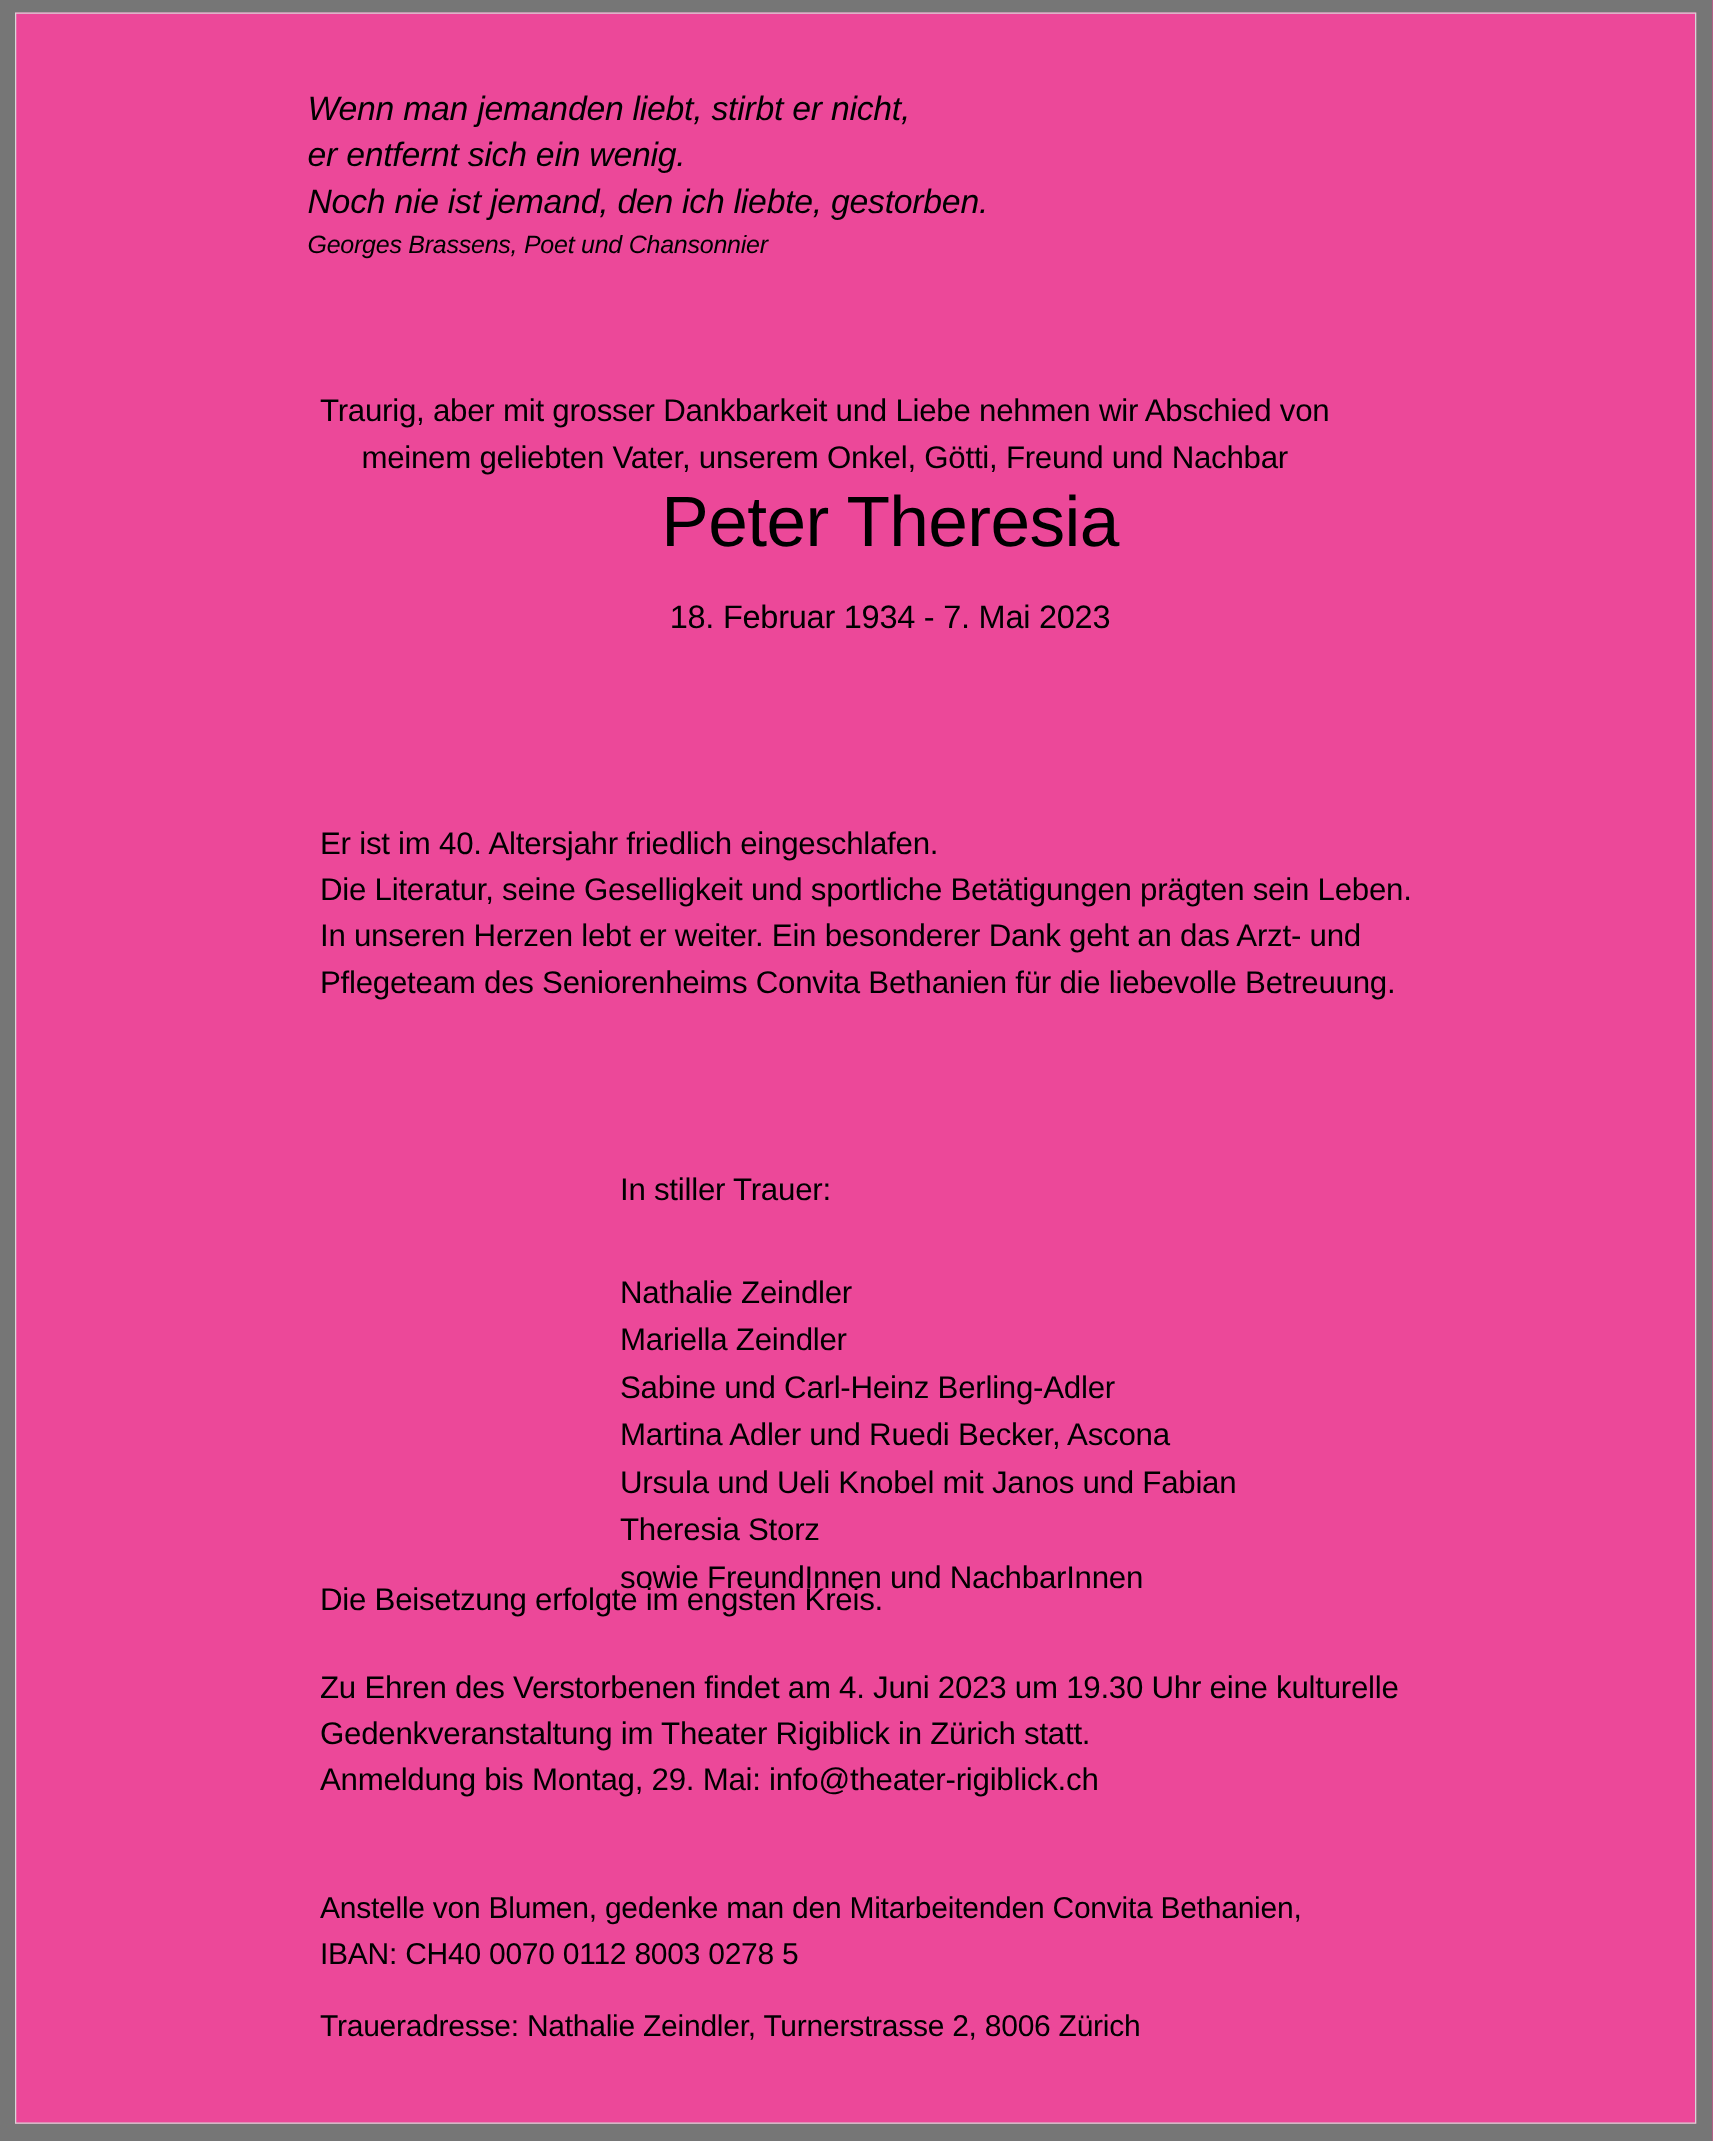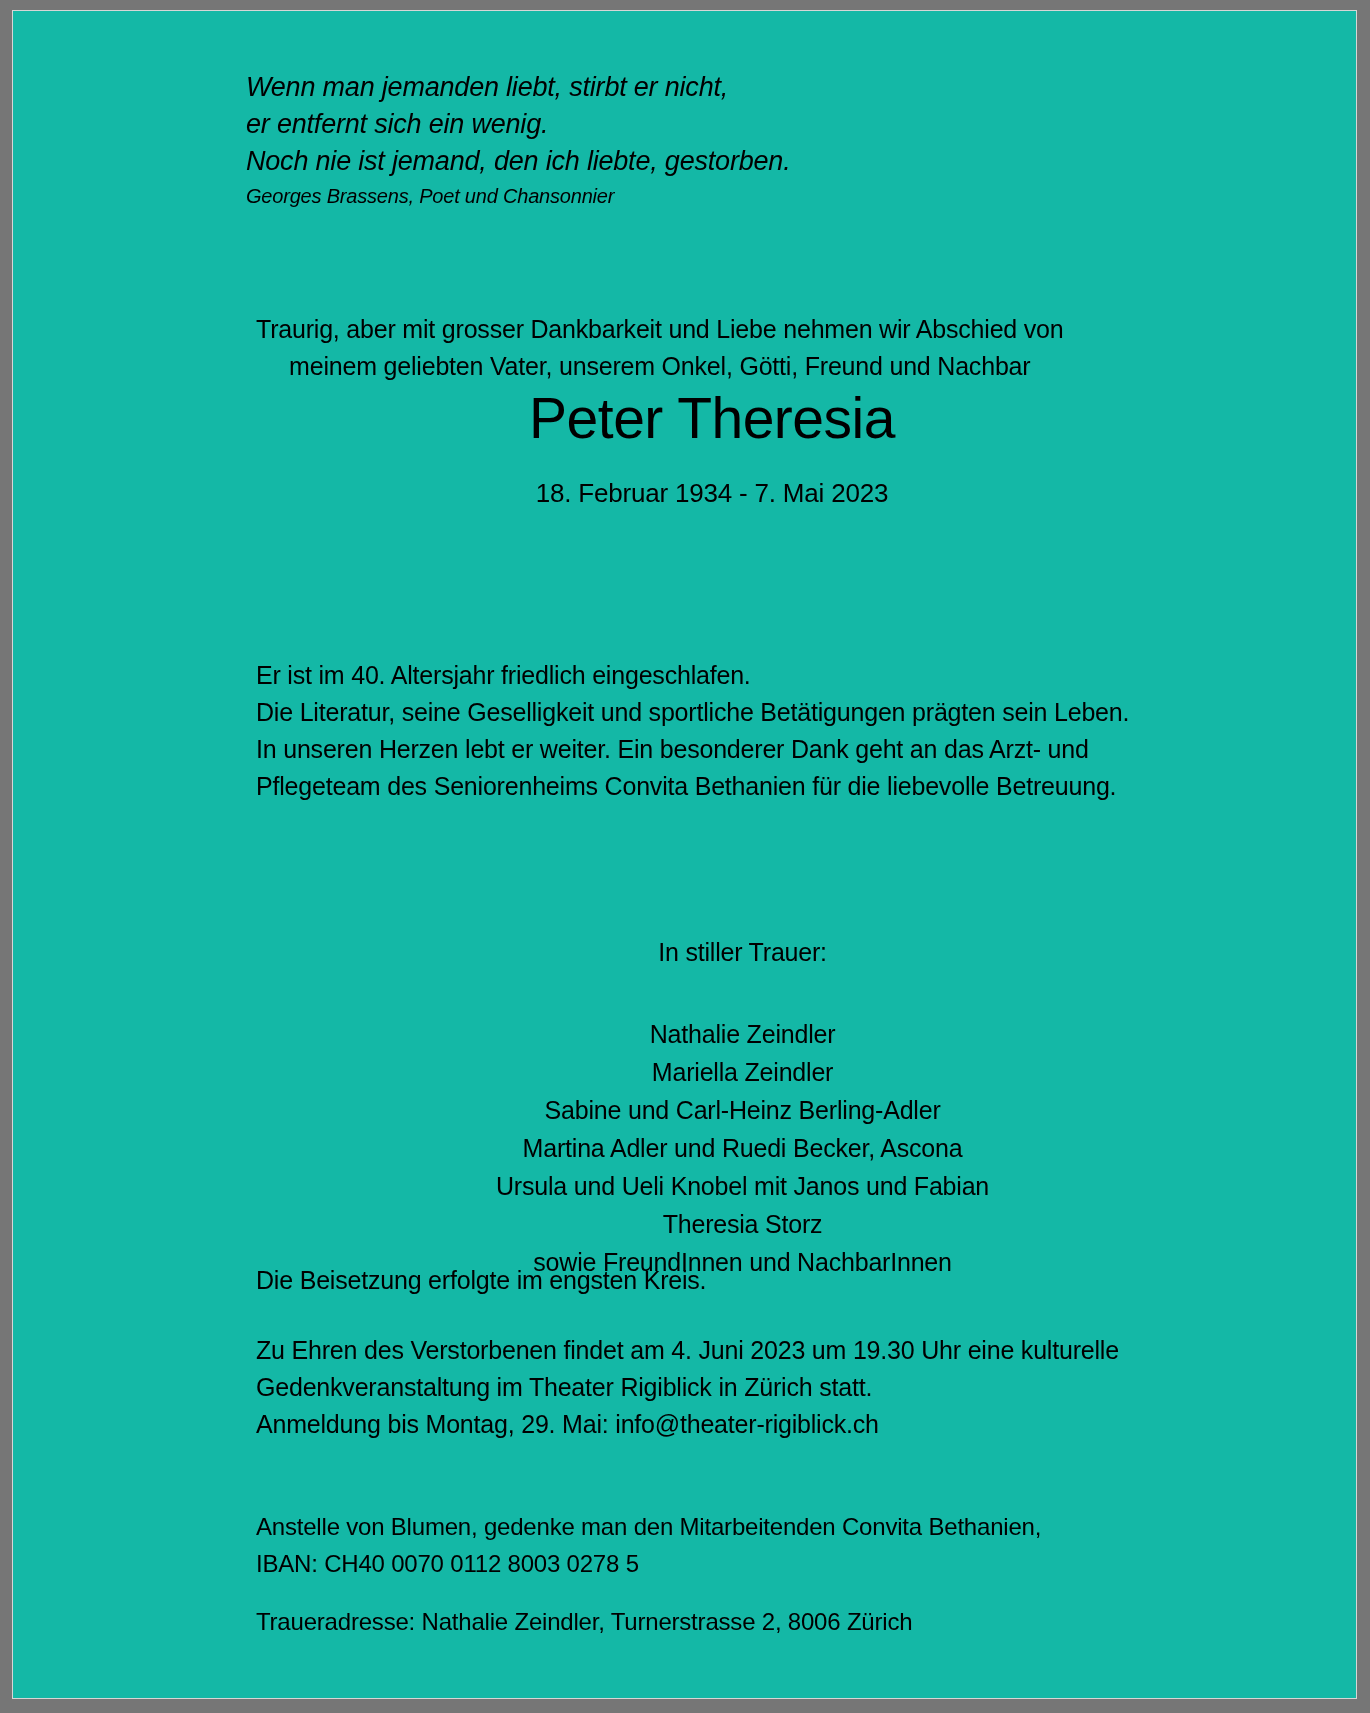--- a/index.html
+++ b/index.html
@@ -14,21 +14,21 @@
     color: #000000;
     position: relative;
     overflow: hidden;
   }
   .page {
     position: absolute;
     left: 12px;
     top: 10px;
     right: 13px;
     bottom: 14px;
-    background: #14b8a6;
+    background: #ec4899;
     border: 1px solid #d6d6d6;
     box-sizing: border-box;
   }
   .block {
     position: absolute;
     white-space: pre-line;
     letter-spacing: -0.2px;
   }
   .quote {
     left: 233px;
@@ -79,21 +79,20 @@
   .obituary {
     left: 243px;
     top: 646px;
     font-size: 25px;
     line-height: 37px;
   }
   .mourners {
     left: 483px;
     top: 894px;
     font-size: 25px;
-    text-align: center;
   }
   .mourners-heading {
     line-height: 37px;
   }
   .mourners-list {
     margin-top: 15px;
     line-height: 38px;
     white-space: pre-line;
   }
   .burial {

